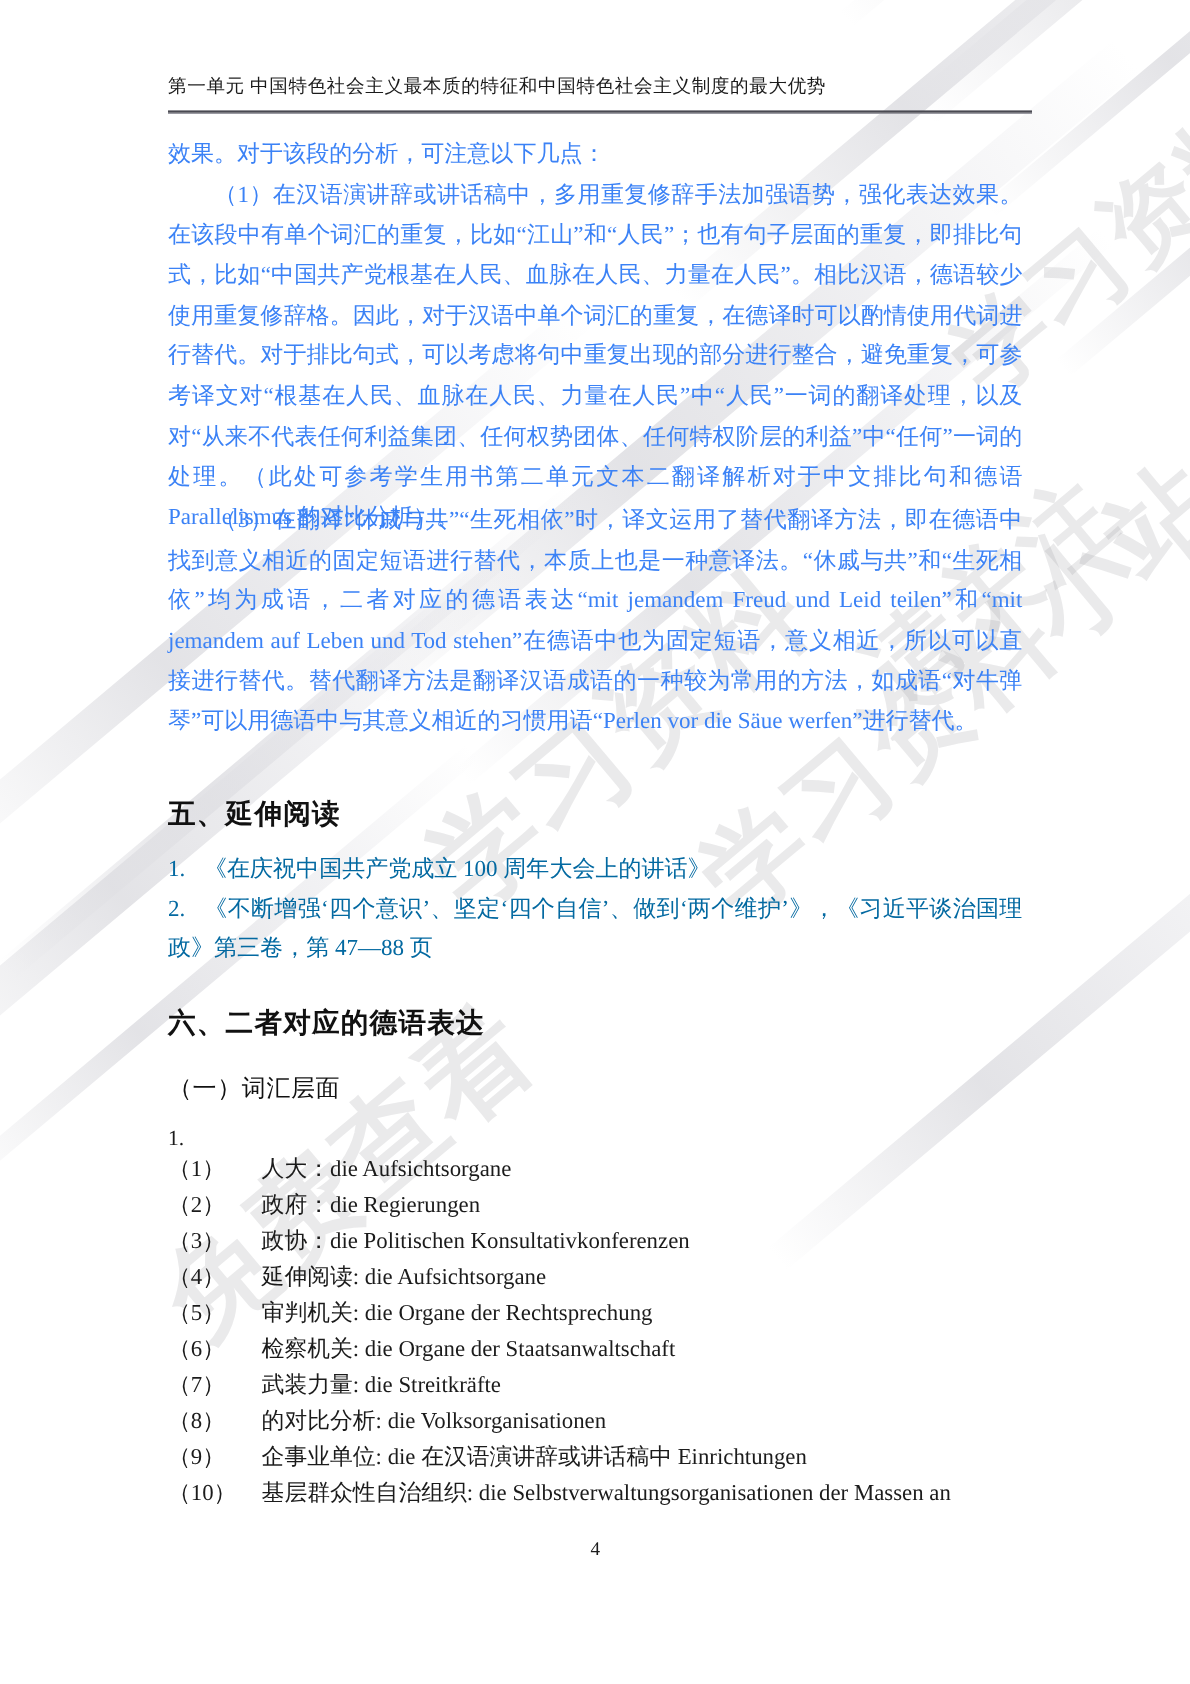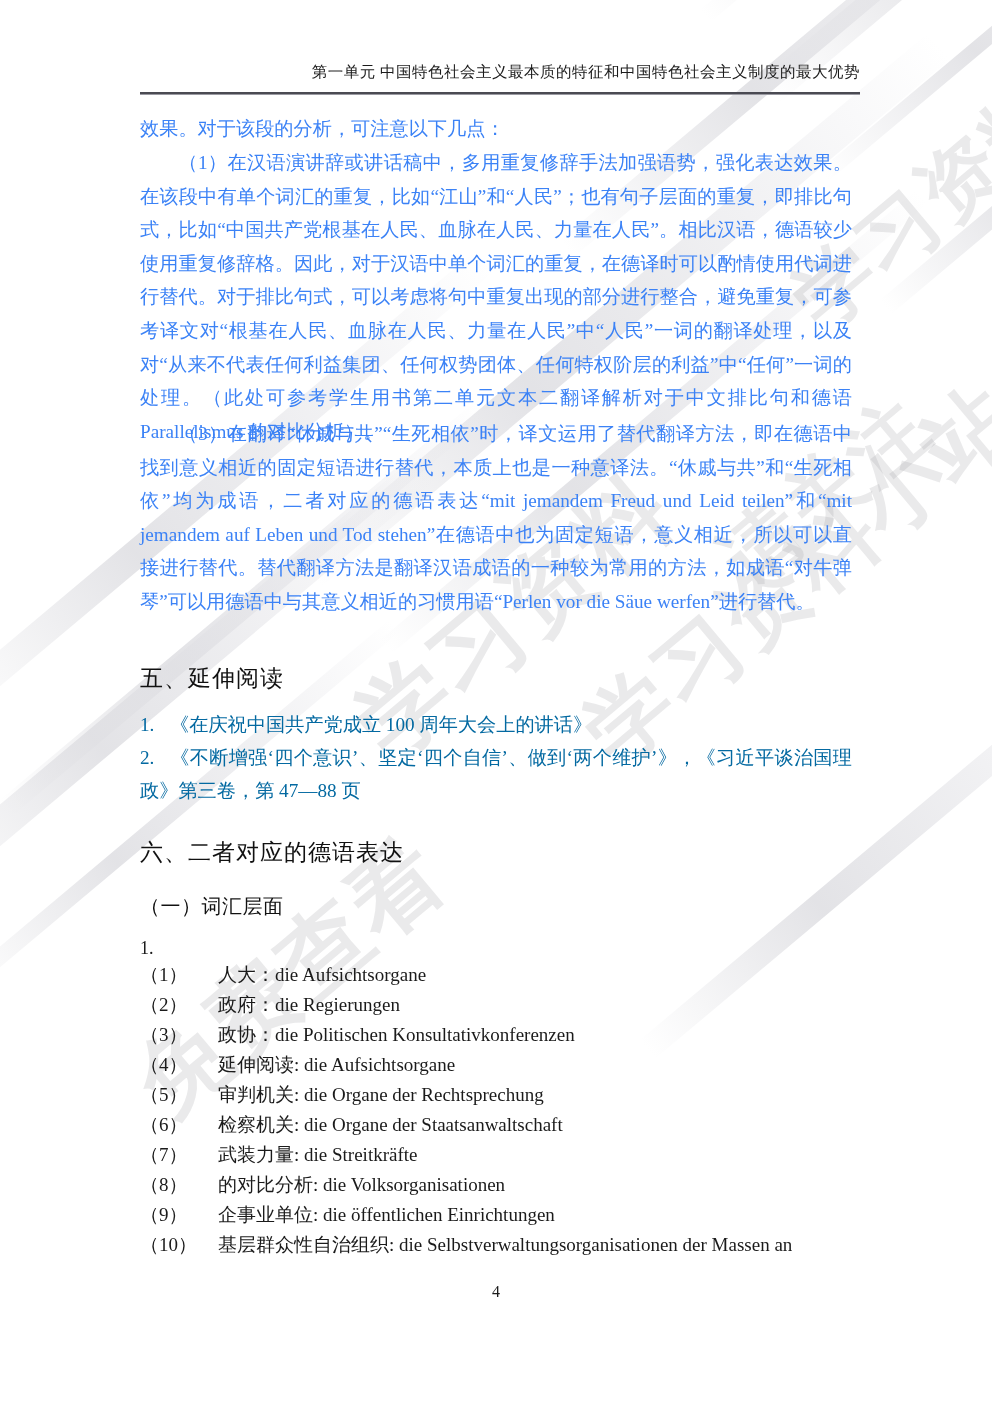--- a/index.html
+++ b/index.html
@@ -47,21 +47,21 @@
     position: absolute;
     inset: 0;
     z-index: 2;
   }
 
   .runhead {
     position: absolute;
     left: 140px;
     top: 62px;
     width: 720px;
-    text-align: right;
+    text-align: left;
     font-size: 15.5px;
     letter-spacing: 0.5px;
     color: #1b1b1b;
     white-space: nowrap;
   }
   .runrule {
     position: absolute;
     left: 140px;
     top: 92px;
     width: 720px;
@@ -84,21 +84,21 @@
     text-justify: inter-ideograph;
     color: #3b82f6;
   }
   p.para.indent {
     text-indent: 2em;
   }
 
   h2.sec {
     margin: 0;
     font-family: "Liberation Sans", "DejaVu Sans", sans-serif;
-    font-weight: 400;
+    font-weight: 700;
     font-size: 23px;
     letter-spacing: 1px;
     color: #111111;
   }
   h3.subsec {
     margin: 0;
     font-family: "Liberation Sans", "DejaVu Sans", sans-serif;
     font-weight: 400;
     font-size: 20px;
     letter-spacing: 0.5px;
@@ -255,21 +255,21 @@
       <div class="vocab-row">
         <span class="vocab-num">（7）</span>
         <span class="vocab-body">武装力量: die Streitkräfte</span>
       </div>
       <div class="vocab-row">
         <span class="vocab-num">（8）</span>
         <span class="vocab-body">的对比分析: die Volksorganisationen</span>
       </div>
       <div class="vocab-row">
         <span class="vocab-num">（9）</span>
-        <span class="vocab-body">企事业单位: die öffentlichen Einrichtungen</span>
+        <span class="vocab-body">企事业单位: die 在汉语演讲辞或讲话稿中 Einrichtungen</span>
       </div>
       <div class="vocab-row">
         <span class="vocab-num">（10）</span>
         <span class="vocab-body">基层群众性自治组织: die Selbstverwaltungsorganisationen der Massen an</span>
       </div>
     </div>
 
     <div class="folio">4</div>
 
   </div>

